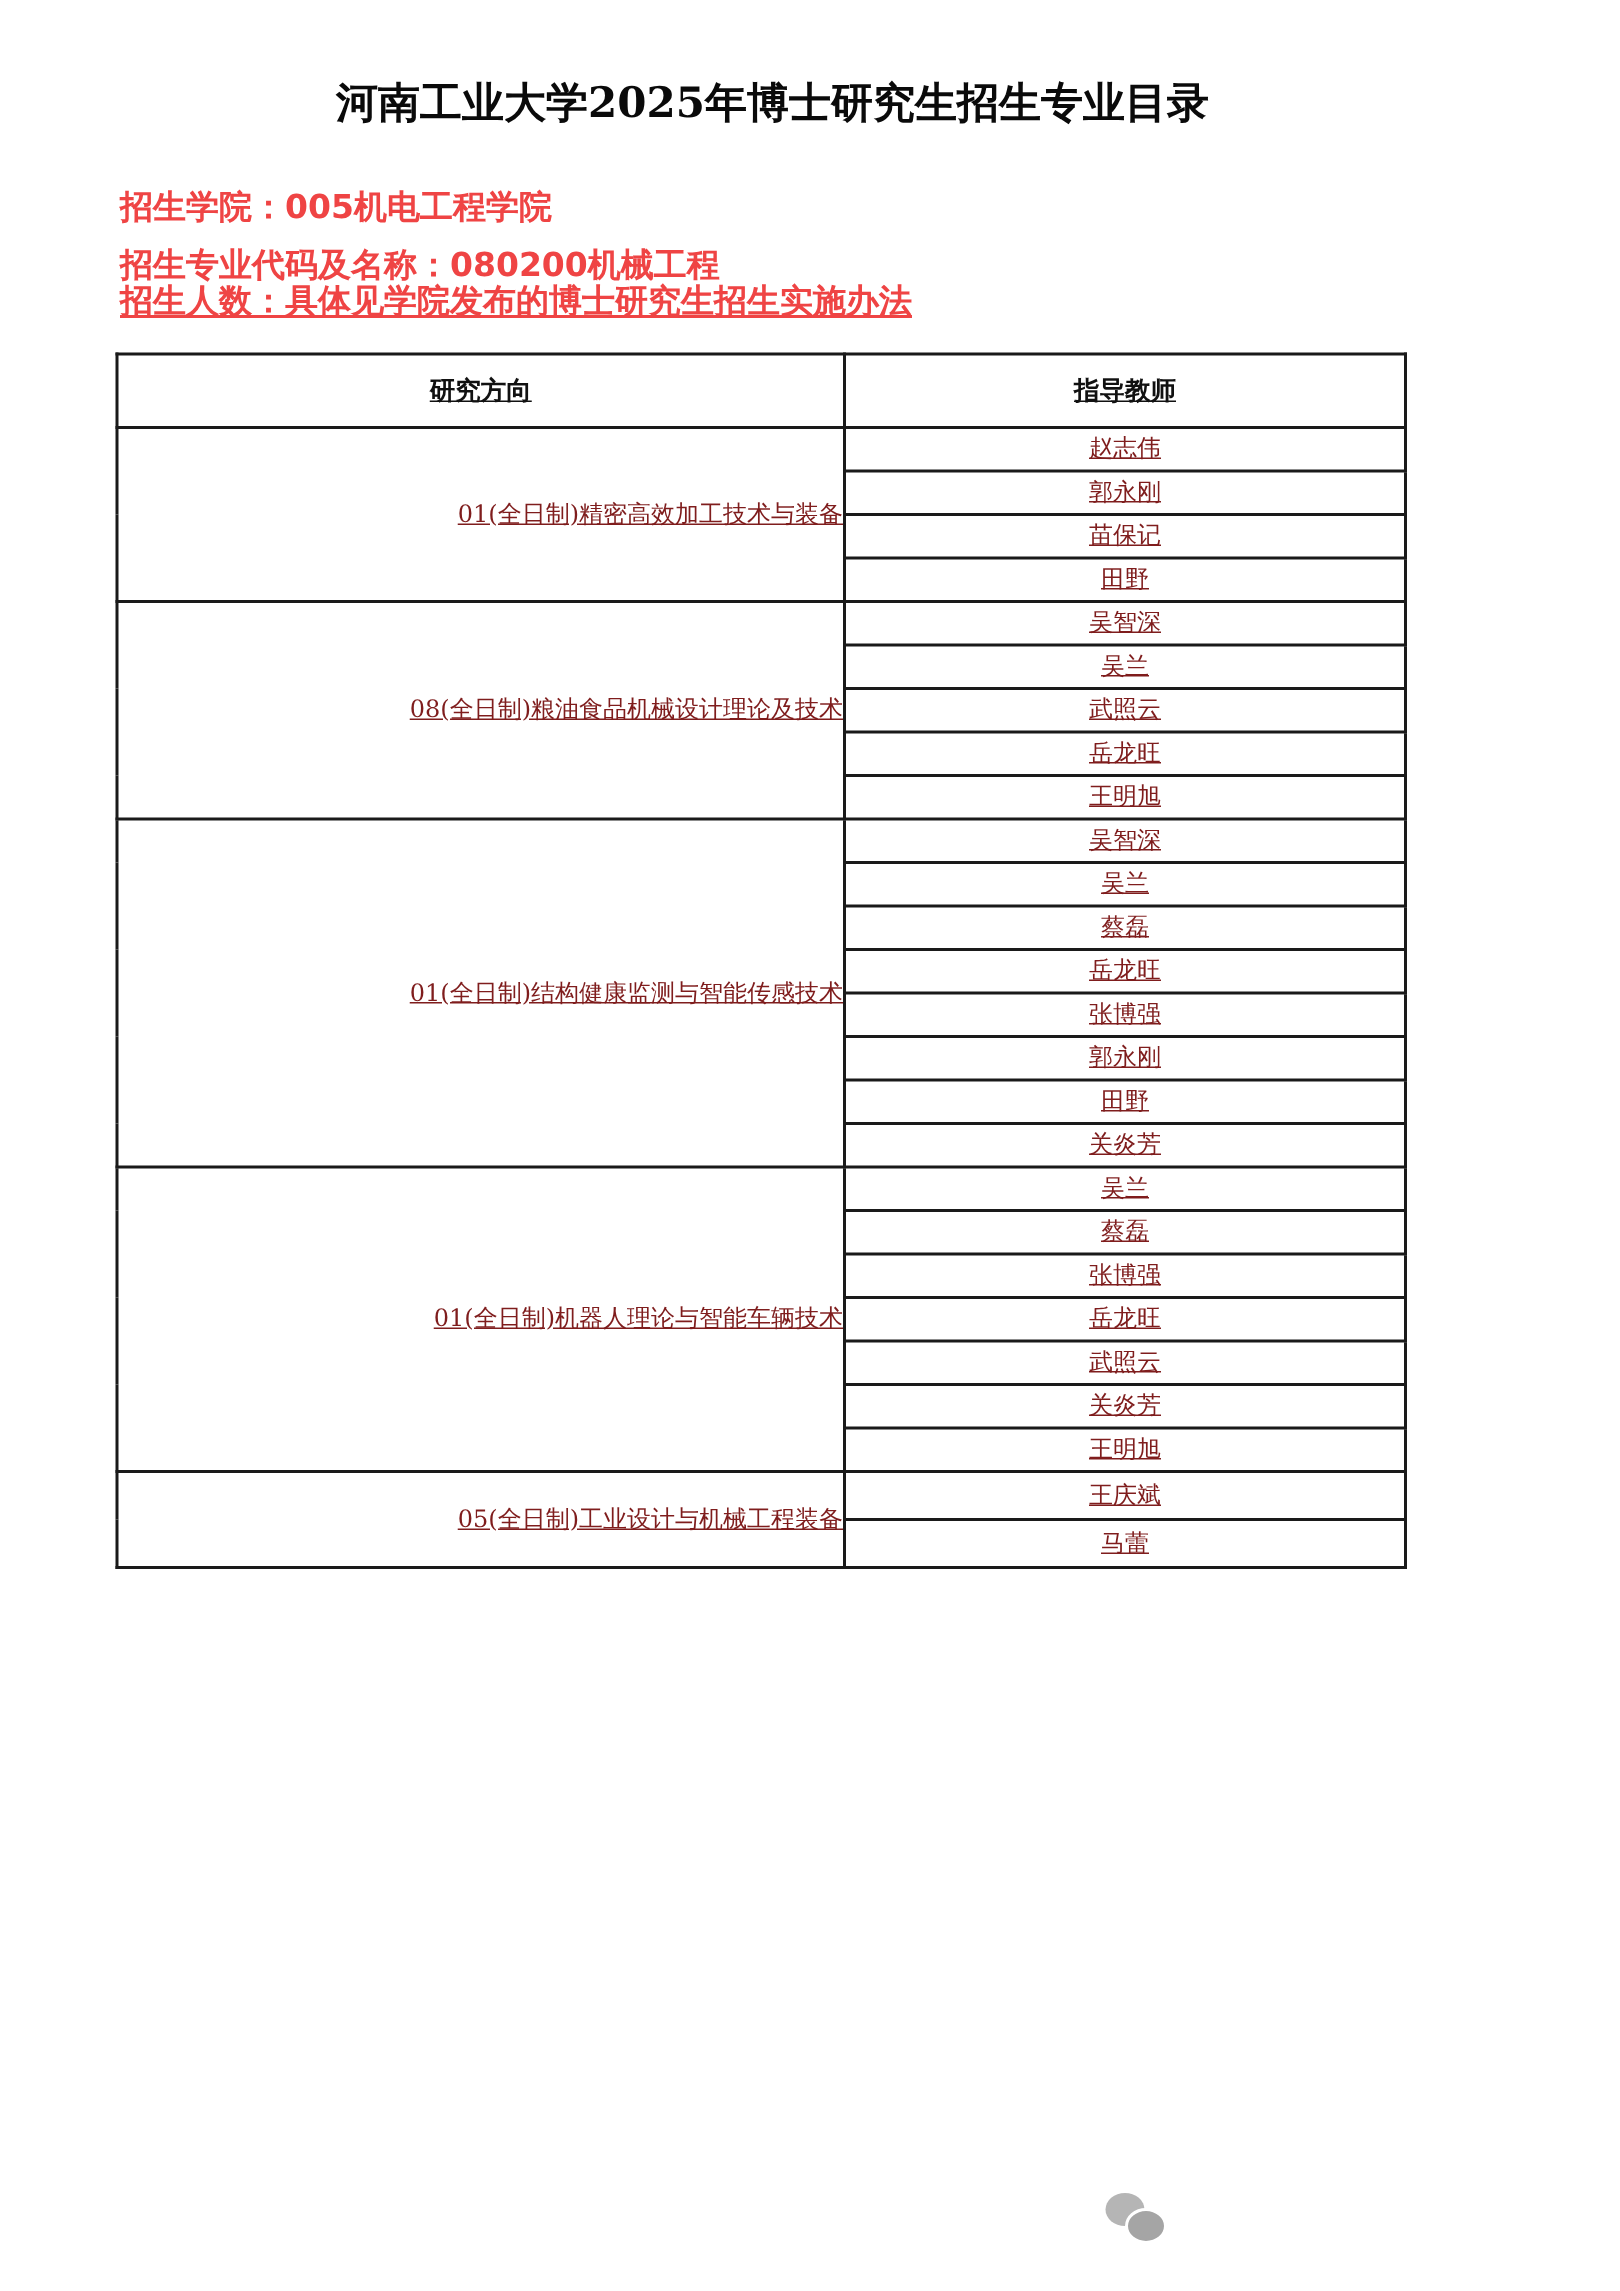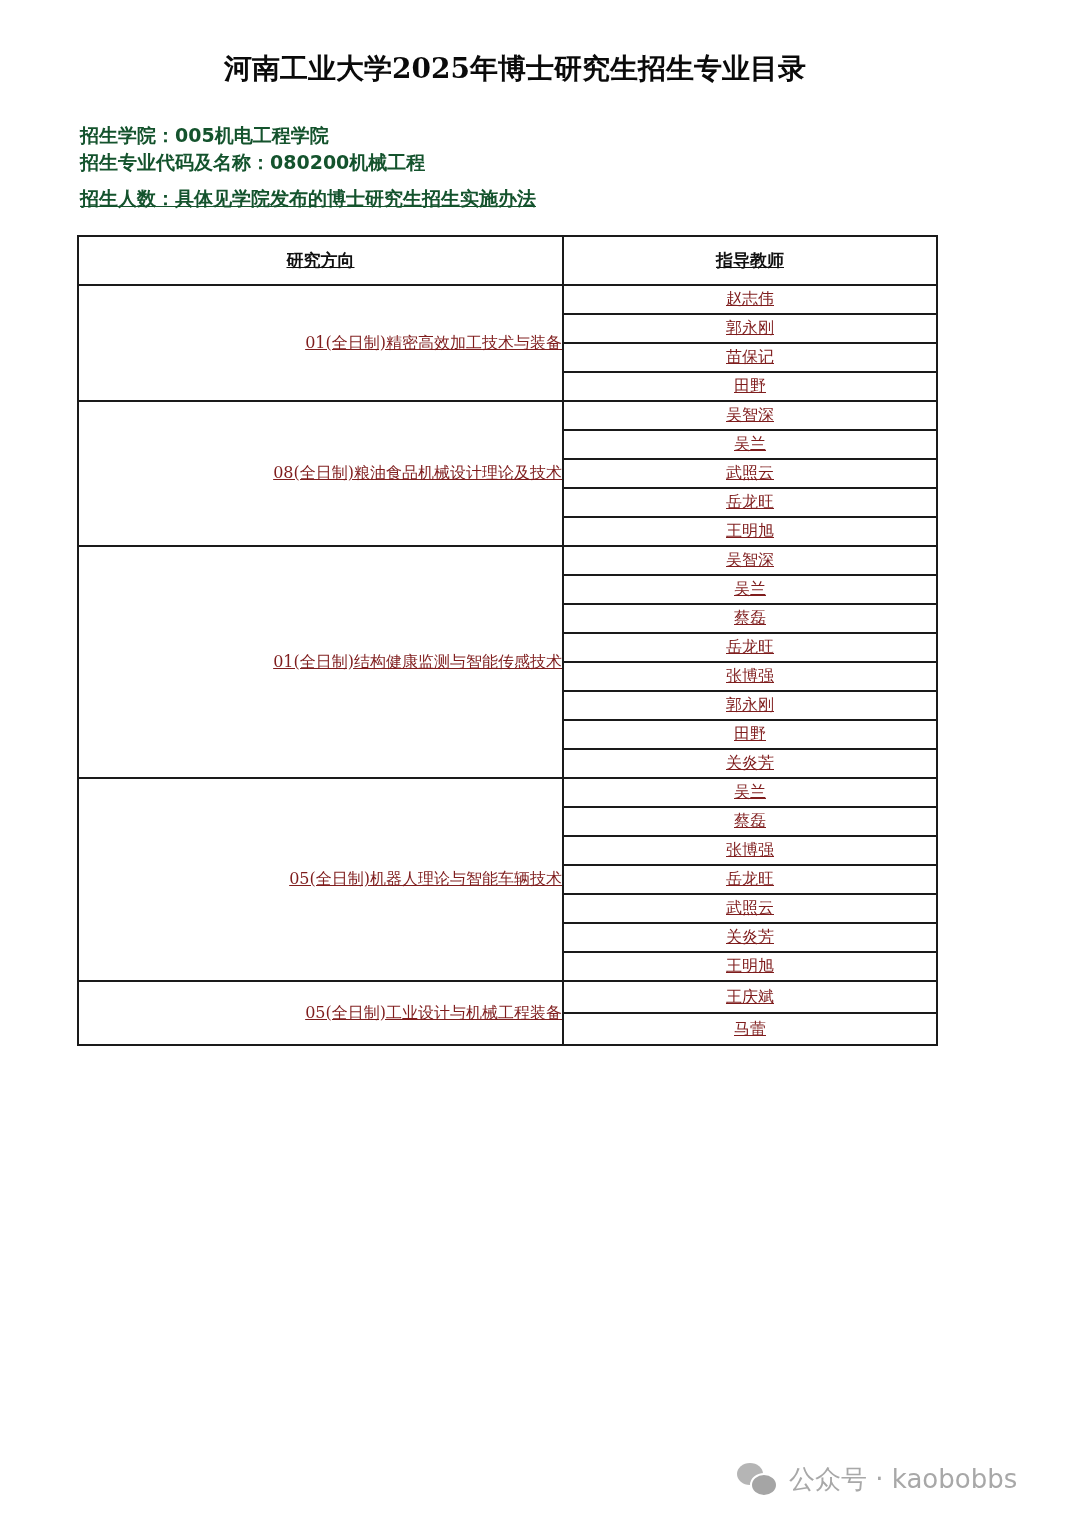--- a/index.html
+++ b/index.html
@@ -1,23 +1,23 @@
 <!DOCTYPE html>
 <html><head>
   <meta charset="utf-8">
   <style>
     html, body { margin: 0; padding: 0; background: #ffffff; }
     body { width: 1080px; height: 1527px; position: relative; overflow: hidden; font-family: "DejaVu Sans", sans-serif; color: #111; }
     .title {
       position: absolute; left: 0; top: 50px; width: 1030px; text-align: center;
       font-family: "DejaVu Serif", serif; font-weight: bold; font-size: 28px; letter-spacing: 0px; color: #0a0a0a;
     }
-    .meta { position: absolute; left: 80px; font-weight: bold; font-size: 19px; color: #14532d; }
+    .meta { position: absolute; left: 80px; font-weight: bold; font-size: 22px; color: #ef4444; }
     .meta.m1 { top: 123px; }
-    .meta.m2 { top: 150px; }
+    .meta.m2 { top: 162px; }
     .meta.m3 { top: 186px; text-decoration: underline; }
     table.catalog {
       position: absolute; left: 77px; top: 235px; width: 861px;
       border-collapse: collapse; border: 2px solid #111;
       font-family: "DejaVu Serif", serif;
     }
     table.catalog th, table.catalog td { border: 2px solid #1a1a1a; padding: 0; text-decoration: underline; }
     table.catalog th { height: 47px; font-weight: bold; font-size: 17px; font-family: "DejaVu Sans", sans-serif; text-align: center; }
     th.col-dir { width: 483px; }
     td.dir { text-align: right; padding-left: 17px; font-size: 16px; color: #7f1d1d; vertical-align: middle; }
@@ -94,21 +94,21 @@
       <tr>
         <td class="adv" style="height: 27px;">郭永刚</td>
       </tr>
       <tr>
         <td class="adv" style="height: 27px;">田野</td>
       </tr>
       <tr>
         <td class="adv" style="height: 27px;">关炎芳</td>
       </tr>
       <tr>
-        <td class="dir" rowspan="7">05(全日制)机器人理论与智能车辆技术</td>
+        <td class="dir" rowspan="7">01(全日制)机器人理论与智能车辆技术</td>
         <td class="adv" style="height: 27px;">吴兰</td>
       </tr>
       <tr>
         <td class="adv" style="height: 27px;">蔡磊</td>
       </tr>
       <tr>
         <td class="adv" style="height: 27px;">张博强</td>
       </tr>
       <tr>
         <td class="adv" style="height: 27px;">岳龙旺</td>
@@ -130,14 +130,13 @@
         <td class="adv" style="height: 30px; margin-top: 44px;">马蕾</td>
       </tr>
     </tbody>
 </table>
 
 <div class="watermark">
   <span class="wechat">
       <span class="b1"></span>
       <span class="b2"></span>
     </span>
-  <span>公众号 · kaobobbs</span>
 </div>
 
 </body></html>

